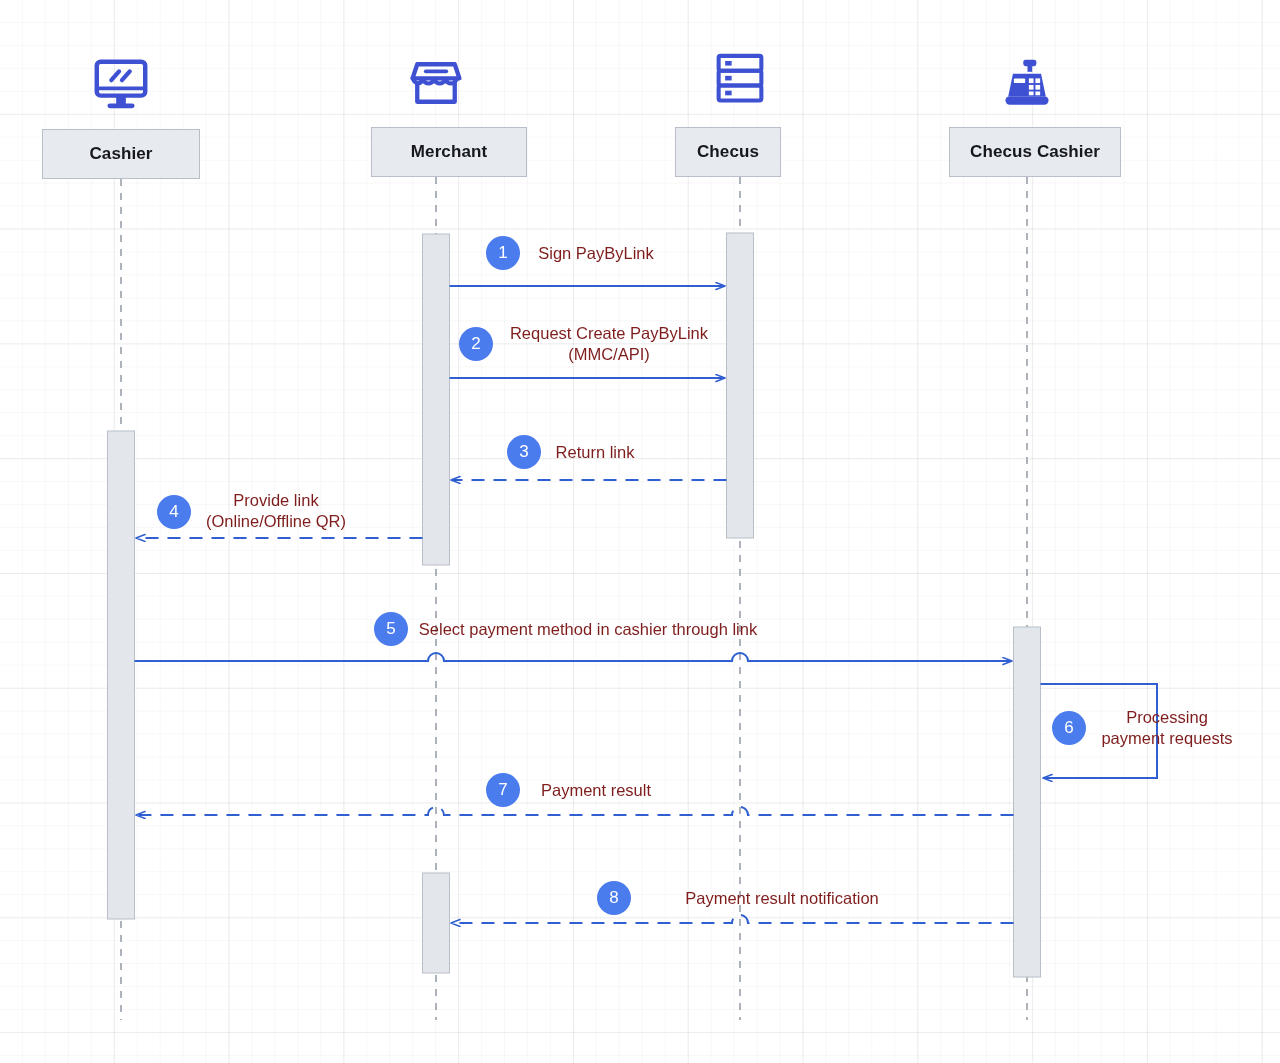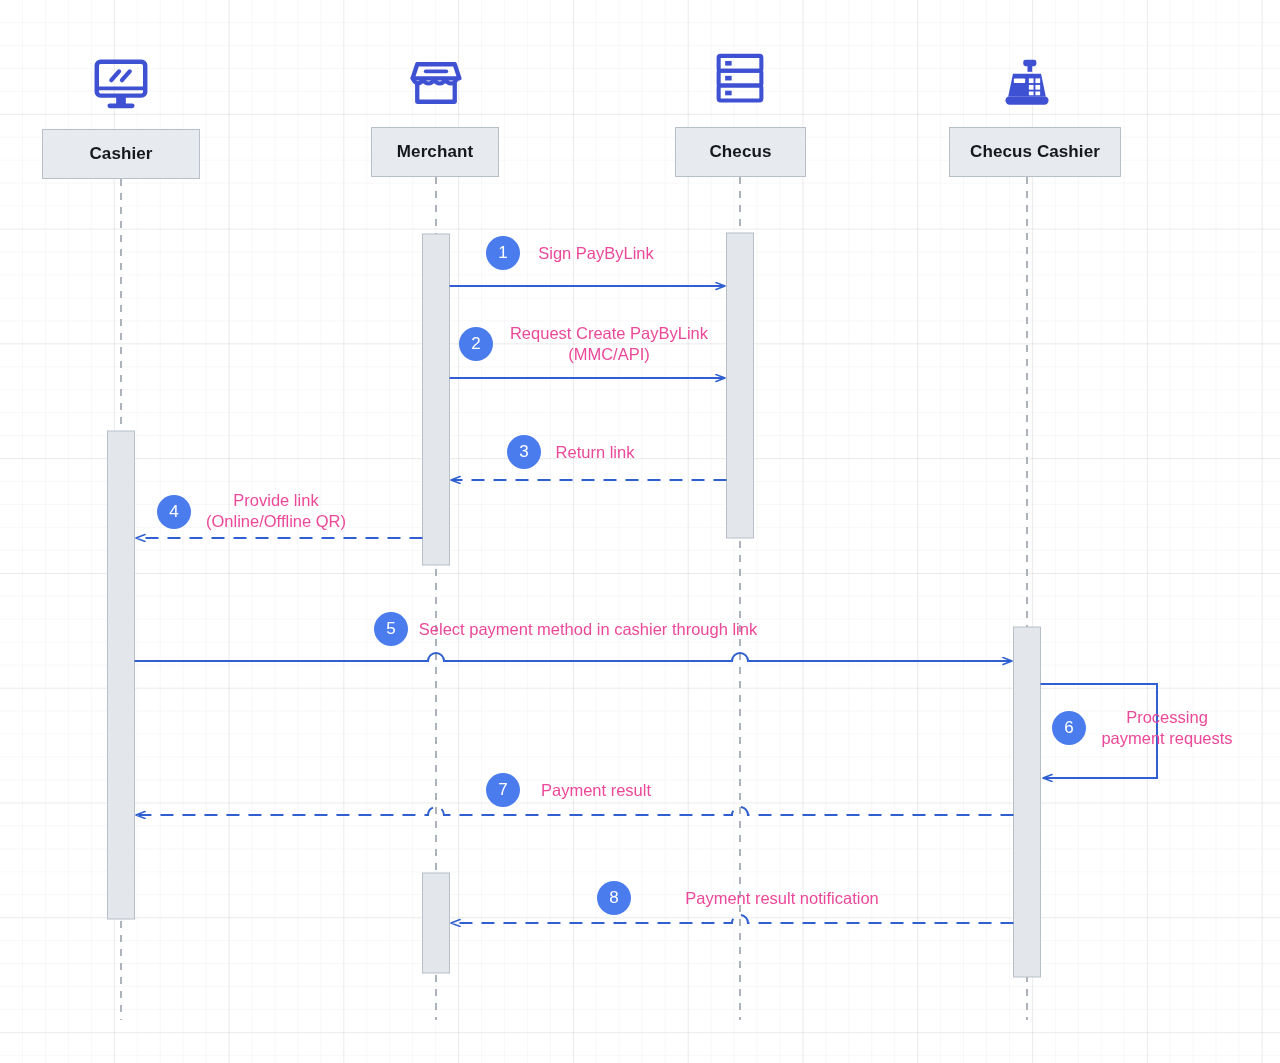--- a/index.html
+++ b/index.html
@@ -31,21 +31,21 @@
     box-sizing:border-box;
   }
   .actor-label{
     font-size:17px;font-weight:bold;color:#16181d;
     letter-spacing:0.1px;white-space:nowrap;
   }
   .actor-icon{position:absolute;}
 
   .msg-label{
     position:absolute;
-    font-size:16.5px;color:#ec4899;
+    font-size:16.5px;color:#7f1d1d;
     text-align:center;white-space:pre;line-height:21px;
     transform:translate(-50%,0);
   }
   .badge{
     position:absolute;
     width:34px;height:34px;border-radius:50%;
     background:#4a7ced;
     color:#ffffff;font-size:17px;
     display:flex;align-items:center;justify-content:center;
     transform:translate(-50%,-50%);
@@ -134,24 +134,24 @@
     <rect x="41" y="31" width="5" height="5" fill="#ffffff"></rect>
     <rect x="34" y="38" width="5" height="4" fill="#ffffff"></rect>
     <rect x="41" y="38" width="5" height="4" fill="#ffffff"></rect>
   </svg>
 </div>
 
 <div id="overlay">
     <div class="actor-box" style="left: 42px; top: 129px; width: 158px; height: 50px; background: rgb(231, 234, 238); border-color: rgb(184, 191, 201);">
       <span class="actor-label">Cashier</span>
     </div>
-    <div class="actor-box" style="left: 371px; top: 127px; width: 128px; height: 50px; background: rgb(231, 234, 238); border-color: rgb(184, 191, 201);">
+    <div class="actor-box" style="left: 371px; top: 127px; width: 156px; height: 50px; background: rgb(231, 234, 238); border-color: rgb(184, 191, 201);">
       <span class="actor-label">Merchant</span>
     </div>
-    <div class="actor-box" style="left: 675px; top: 127px; width: 131px; height: 50px; background: rgb(231, 234, 238); border-color: rgb(184, 191, 201);">
+    <div class="actor-box" style="left: 675px; top: 127px; width: 106px; height: 50px; background: rgb(231, 234, 238); border-color: rgb(184, 191, 201);">
       <span class="actor-label">Checus</span>
     </div>
     <div class="actor-box" style="left: 949px; top: 127px; width: 172px; height: 50px; background: rgb(231, 234, 238); border-color: rgb(184, 191, 201);">
       <span class="actor-label">Checus Cashier</span>
     </div>
     <div class="msg-label" style="left: 596px; top: 243px;">Sign PayByLink</div>
     <div class="badge" style="left: 503px; top: 253px; background: rgb(74, 124, 237);">1</div>
     <div class="msg-label" style="left: 609px; top: 323px;">Request Create PayByLink
 (MMC/API)</div>
     <div class="badge" style="left: 476px; top: 344px; background: rgb(74, 124, 237);">2</div>

